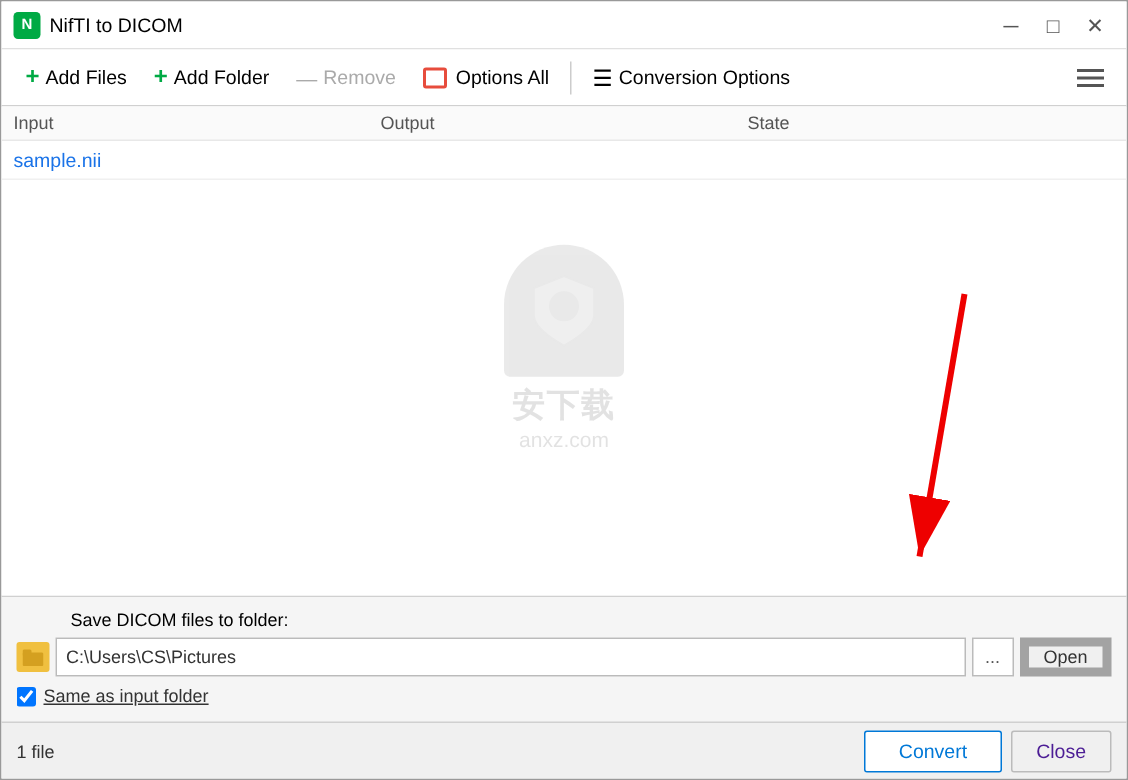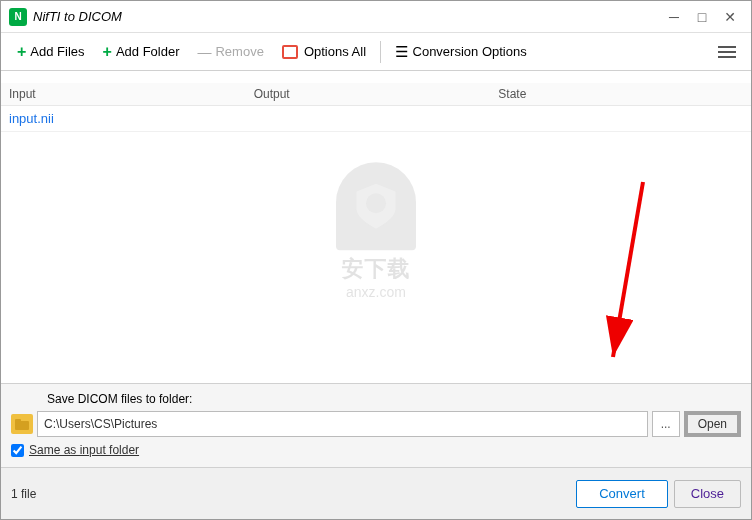--- a/index.html
+++ b/index.html
@@ -40,21 +40,20 @@
       justify-content: center;
       color: white;
       font-size: 10px;
       font-weight: bold;
       flex-shrink: 0;
     }
     .title-bar-text {
       flex: 1;
       font-size: 13px;
       color: #000;
-      font-style: italic;
     }
     .title-bar-controls {
       display: flex;
       gap: 2px;
     }
     .title-btn {
       width: 26px;
       height: 24px;
       background: transparent;
       border: none;
@@ -242,21 +241,21 @@
       cursor: pointer;
       display: flex;
       align-items: center;
       justify-content: center;
       font-size: 12px;
       color: #555;
     }
     .open-btn {
       height: 26px;
       padding: 0 10px;
-      border: 4px solid #a3a3a3;
+      border: 6px solid #a3a3a3;
       background: #f0f0f0;
       cursor: pointer;
       font-size: 12px;
       color: #333;
     }
     .checkbox-row {
       display: flex;
       align-items: center;
       gap: 5px;
       font-size: 12px;
@@ -264,21 +263,21 @@
       margin-bottom: 2px;
       text-decoration: underline;
     }
     .checkbox-row input[type=checkbox] {
       width: 13px;
       height: 13px;
     }
 
     
     .status-bar {
-      height: 52px;
+      height: 38px;
       background: #f0f0f0;
       border-top: 1px solid #d0d0d0;
       display: flex;
       align-items: center;
       padding: 16px 10px;
       flex-shrink: 0;
     }
     .status-text {
       flex: 1;
       font-size: 12px;
@@ -350,29 +349,29 @@
       <span>Conversion Options</span>
     </button>
     <div class="spacer"></div>
     <button class="hamburger-btn">
       <div class="ham-line"></div>
       <div class="ham-line"></div>
       <div class="ham-line"></div>
     </button>
   </div>
 
-  <div class="file-list-area" style="position:relative;margin-top:12px;">
+  <div class="file-list-area" style="position:relative;">
     <div class="file-list-header">
       <span>Input</span>
       <span>Output</span>
       <span>State</span>
     </div>
     <div class="file-list-body">
       <div class="file-row">
-        <span class="file-name">input.nii</span>
+        <span class="file-name">sample.nii</span>
         <span></span>
         <span></span>
       </div>
 
       <div class="watermark">
         <div class="watermark-shield">
           <svg width="44" height="50" viewBox="0 0 44 50">
             <path d="M22 2 L42 10 L42 28 C42 38 22 48 22 48 C22 48 2 38 2 28 L2 10 Z" fill="#aaa" stroke="#888" stroke-width="1"></path>
             <circle cx="22" cy="22" r="10" fill="#888"></circle>
           </svg>

